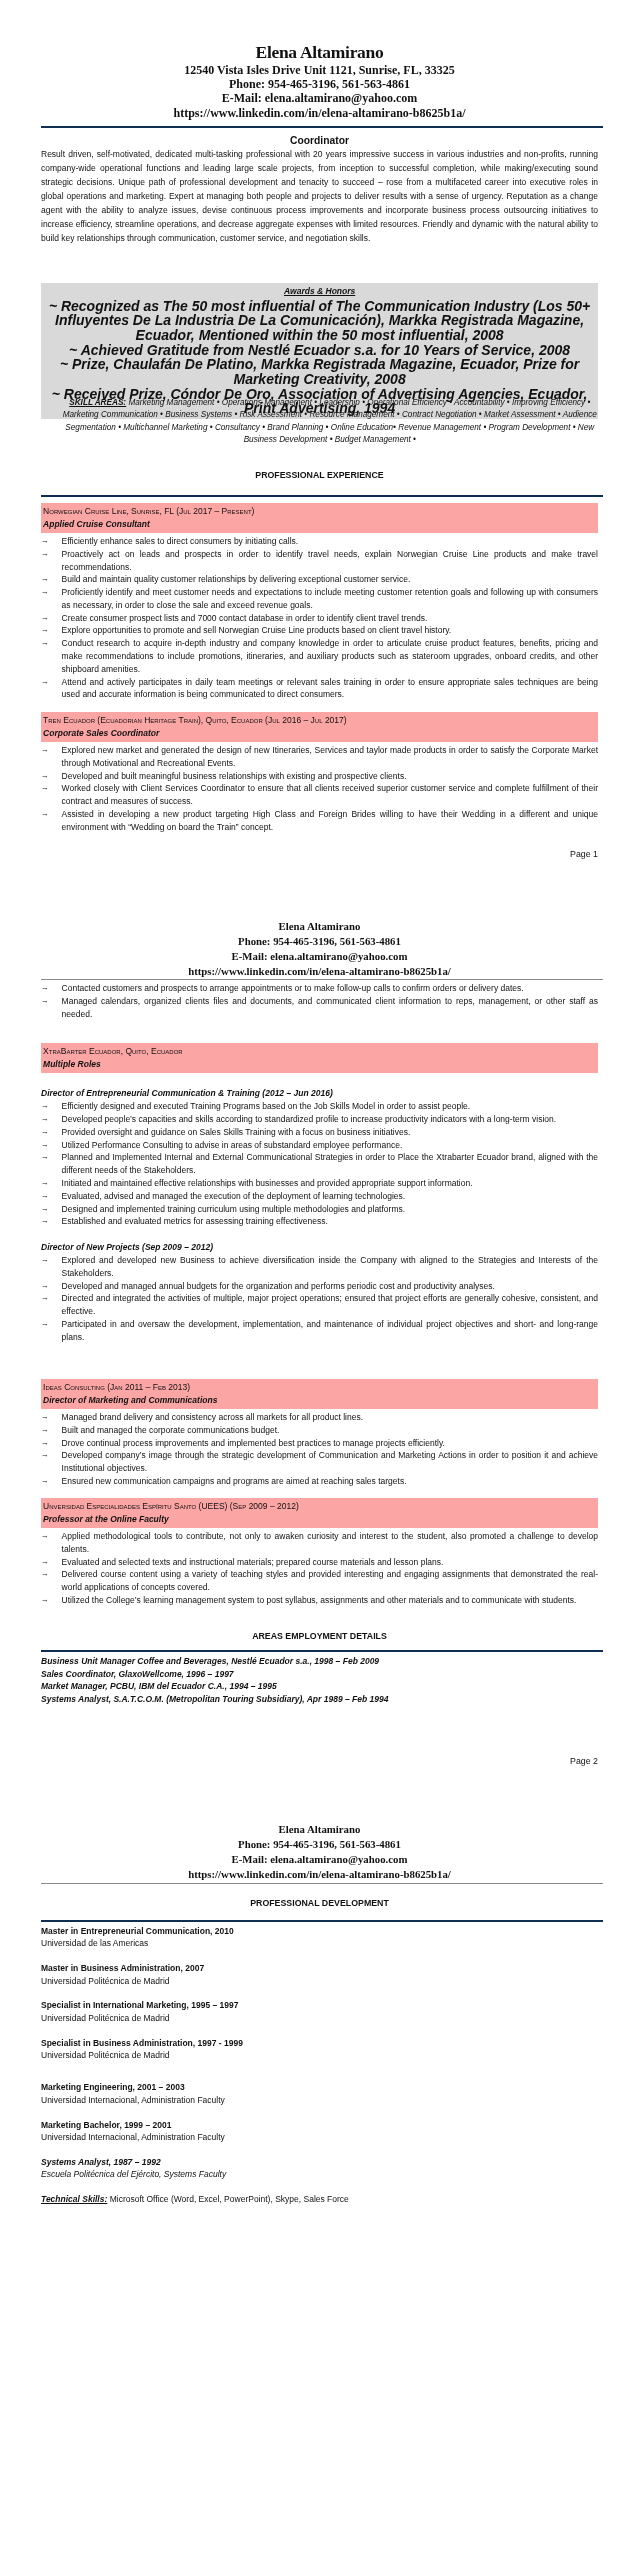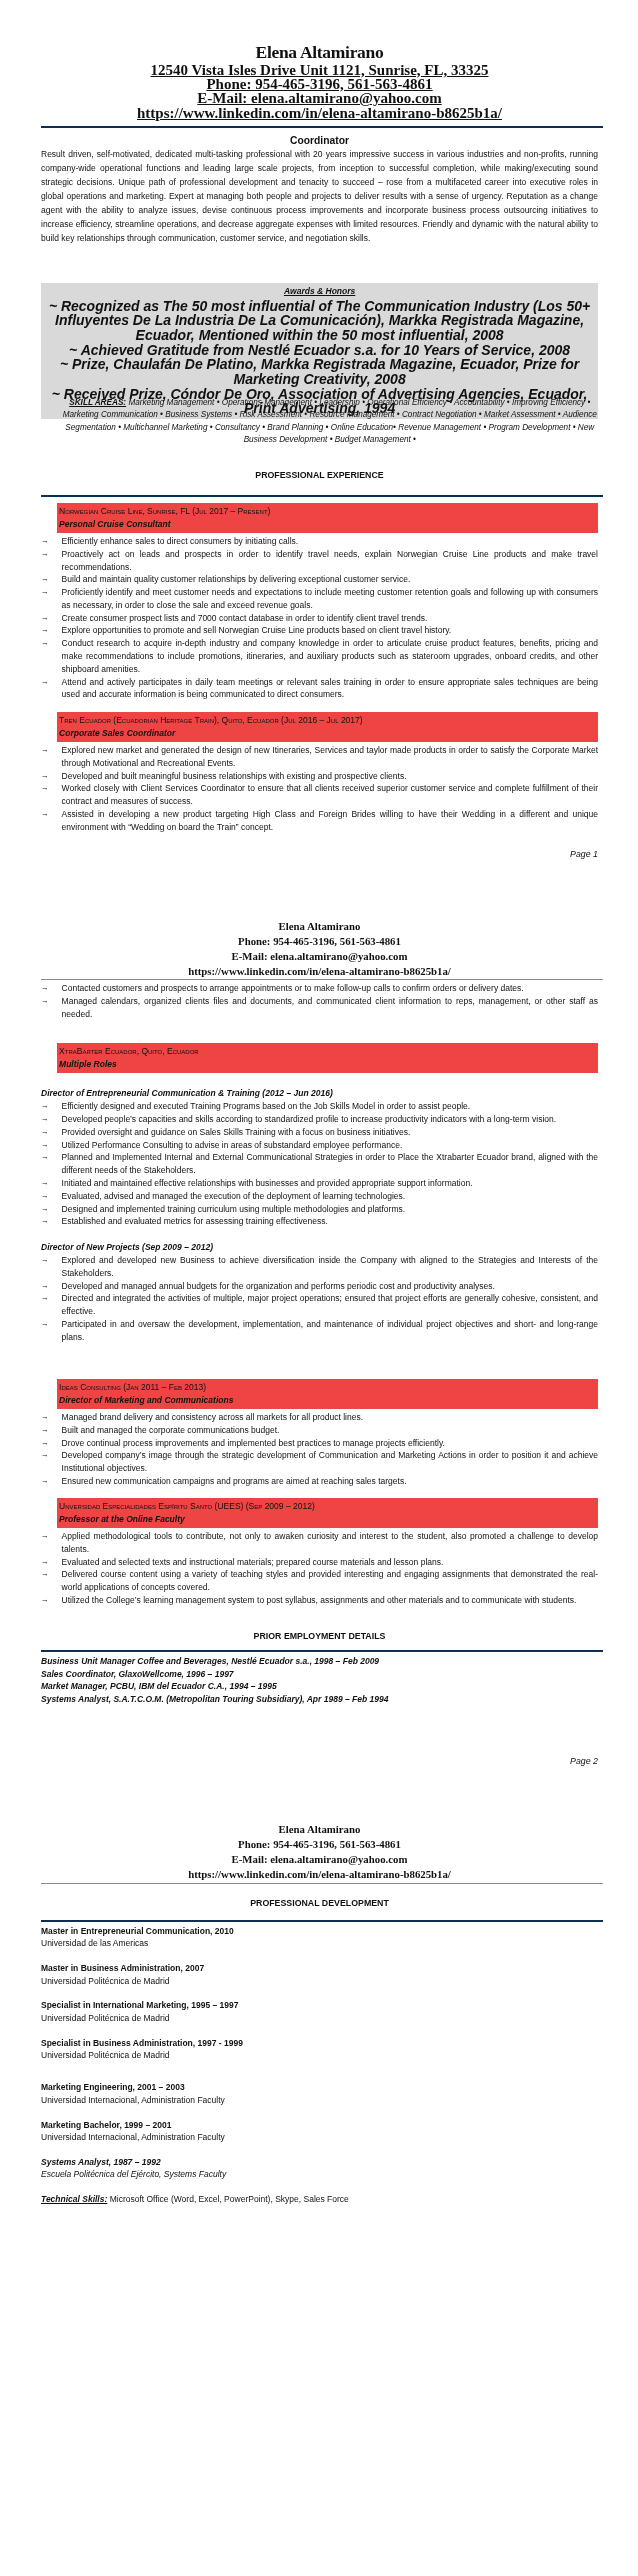--- a/index.html
+++ b/index.html
@@ -3,45 +3,45 @@
 <meta charset="utf-8">
 <style>
   html, body { margin: 0; padding: 0; background: #ffffff; }
   body { width: 639px; height: 2709px; position: relative; overflow: hidden; color: #111; }
   .page { position: absolute; left: 0; width: 639px; }
   .content { position: absolute; left: 41px; width: 557px; }
   .serif { font-family: "Liberation Serif", "DejaVu Serif", serif; }
   .sans { font-family: "Liberation Sans", "DejaVu Sans", sans-serif; }
   .center { text-align: center; }
   .hdr-name-big { font-size: 17.5px; font-weight: bold; line-height: 20.6px; letter-spacing: -0.3px; }
-  .hdr-line { font-size: 15px; font-weight: bold; line-height: 14.4px; text-decoration: underline; }
+  .hdr-line { font-size: 12px; font-weight: bold; line-height: 14.4px; }
   .hdr-name-small { font-size: 10.8px; font-weight: bold; line-height: 15px; }
   .rule-blue { position: absolute; left: 41px; width: 562px; height: 2.1px; background: #0f2f52; }
   .rule-gray { position: absolute; left: 41px; width: 562px; height: 1px; background: #8a8a8a; }
   .title { font-size: 10.3px; font-weight: bold; line-height: 13.4px; }
   .summary { font-size: 8.5px; line-height: 14px; text-align: justify; }
   .awards { background: #d9d9d9; padding: 2.1px 3.1px 3.1px 3.1px; }
   .awards-title { font-size: 8.5px; font-weight: bold; font-style: italic; text-decoration: underline; line-height: 13.4px; }
   .award { font-size: 14px; font-weight: bold; font-style: italic; line-height: 14.7px; }
   .skills { font-size: 8.2px; font-style: italic; line-height: 12.4px; padding: 0 10.3px; }
   .skills .label { font-weight: bold; text-decoration: underline; }
   .sec-head { font-size: 8.8px; font-weight: bold; line-height: 12.4px; }
-  .job-box { background: #ef4444; padding: 1.5px 2.1px 2.1px 2.1px; margin-left: 16px; }
+  .job-box { background: #fca5a5; padding: 1.5px 2.1px 2.1px 2.1px; }
   .job-company { font-size: 8.5px; font-weight: normal; font-variant: small-caps; line-height: 13.4px; }
   .job-role { font-size: 8.5px; font-weight: bold; font-style: italic; line-height: 13.4px; }
   .bullets { list-style: none; margin: 0; padding: 0; }
   .bullets li { position: relative; padding-left: 20.6px; font-size: 8.5px; line-height: 12.8px; text-align: justify; }
   .bullets li .arrow { position: absolute; left: 0; top: 0; width: 15.5px; font-size: 7.7px; }
   .subrole { font-size: 8.5px; font-weight: bold; font-style: italic; line-height: 13.4px; }
   .prior { font-size: 8.5px; font-weight: bold; font-style: italic; line-height: 12.6px; }
   .edu-deg { font-size: 8.5px; font-weight: bold; line-height: 12.4px; }
   .edu-school { font-size: 8.5px; line-height: 12.4px; }
   .tech { font-size: 8.5px; line-height: 12.4px; }
   .tech .label { font-weight: bold; font-style: italic; text-decoration: underline; }
-  .footer { position: absolute; left: 515px; width: 83px; text-align: right; font-size: 8.8px; font-style: italic; }
+  .footer { position: absolute; left: 515px; width: 83px; text-align: right; font-size: 8.8px; }
 </style>
 </head>
 <body>
 
 <div class="page" style="top:0; height:876px;">
   <div class="content serif center" style="top:42px;">
     <div class="hdr-name-big">Elena Altamirano</div>
     <div class="hdr-line">12540 Vista Isles Drive Unit 1121, Sunrise, FL, 33325</div>
     <div class="hdr-line">Phone: 954-465-3196, 561-563-4861</div>
     <div class="hdr-line">E-Mail: elena.altamirano@yahoo.com</div>
@@ -65,21 +65,21 @@
   <div class="content sans skills center" style="top:397px;">
     <span class="label">SKILL AREAS:</span><span> Marketing Management • Operations Management • Leadership • Operational Efficiency • Accountability • Improving Efficiency • Marketing Communication • Business Systems • Risk Assessment • Resource Management • Contract Negotiation • Market Assessment • Audience Segmentation • Multichannel Marketing • Consultancy • Brand Planning • Online Education• Revenue Management • Program Development • New Business Development • Budget Management •</span>
   </div>
 
   <div class="content sans sec-head center" style="top:469px;">PROFESSIONAL EXPERIENCE</div>
   <div class="rule-blue" style="top:495px;"></div>
 
   <div class="content sans" style="top:503px;">
     <div class="job-box">
       <div class="job-company">Norwegian Cruise Line, Sunrise, FL (Jul 2017 – Present)</div>
-      <div class="job-role">Personal Cruise Consultant</div>
+      <div class="job-role">Applied Cruise Consultant</div>
     </div>
     <ul class="bullets" style="margin-top:1.5px;">
       <li><span class="arrow">→</span><span>Efficiently enhance sales to direct consumers by initiating calls.</span></li>
       <li><span class="arrow">→</span><span>Proactively act on leads and prospects in order to identify travel needs, explain Norwegian Cruise Line products and make travel recommendations.</span></li>
       <li><span class="arrow">→</span><span>Build and maintain quality customer relationships by delivering exceptional customer service.</span></li>
       <li><span class="arrow">→</span><span>Proficiently identify and meet customer needs and expectations to include meeting customer retention goals and following up with consumers as necessary, in order to close the sale and exceed revenue goals.</span></li>
       <li><span class="arrow">→</span><span>Create consumer prospect lists and 7000 contact database in order to identify client travel trends.</span></li>
       <li><span class="arrow">→</span><span>Explore opportunities to promote and sell Norwegian Cruise Line products based on client travel history.</span></li>
       <li><span class="arrow">→</span><span>Conduct research to acquire in-depth industry and company knowledge in order to articulate cruise product features, benefits, pricing and make recommendations to include promotions, itineraries, and auxiliary products such as stateroom upgrades, onboard credits, and other shipboard amenities.</span></li>
       <li><span class="arrow">→</span><span>Attend and actively participates in daily team meetings or relevant sales training in order to ensure appropriate sales techniques are being used and accurate information is being communicated to direct consumers.</span></li>
@@ -164,21 +164,21 @@
       <div class="job-role">Professor at the Online Faculty</div>
     </div>
     <ul class="bullets" style="margin-top:1.5px;">
       <li><span class="arrow">→</span><span>Applied methodological tools to contribute, not only to awaken curiosity and interest to the student, also promoted a challenge to develop talents.</span></li>
       <li><span class="arrow">→</span><span>Evaluated and selected texts and instructional materials; prepared course materials and lesson plans.</span></li>
       <li><span class="arrow">→</span><span>Delivered course content using a variety of teaching styles and provided interesting and engaging assignments that demonstrated the real-world applications of concepts covered.</span></li>
       <li><span class="arrow">→</span><span>Utilized the College’s learning management system to post syllabus, assignments and other materials and to communicate with students.</span></li>
     </ul>
   </div>
 
-  <div class="content sans sec-head center" style="top:1630px;">PRIOR EMPLOYMENT DETAILS</div>
+  <div class="content sans sec-head center" style="top:1630px;">AREAS EMPLOYMENT DETAILS</div>
   <div class="rule-blue" style="top:1650px;"></div>
   <div class="content sans" style="top:1655px;">
     <div class="prior">Business Unit Manager Coffee and Beverages, Nestlé Ecuador s.a., 1998 – Feb 2009</div>
     <div class="prior">Sales Coordinator, GlaxoWellcome, 1996 – 1997</div>
     <div class="prior">Market Manager, PCBU, IBM del Ecuador C.A., 1994 – 1995</div>
     <div class="prior">Systems Analyst, S.A.T.C.O.M. (Metropolitan Touring Subsidiary), Apr 1989 – Feb 1994</div>
   </div>
 
   <div class="footer sans" style="top:1756px;">Page 2</div>
 </div>

